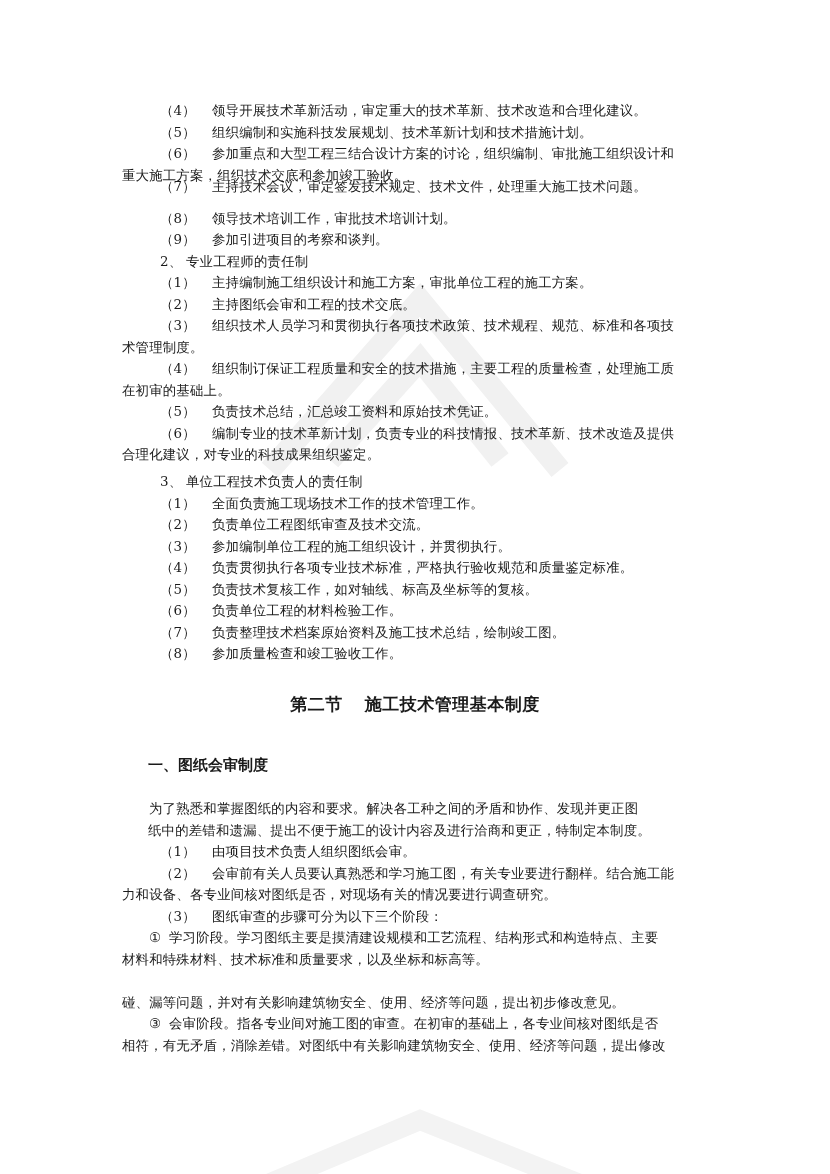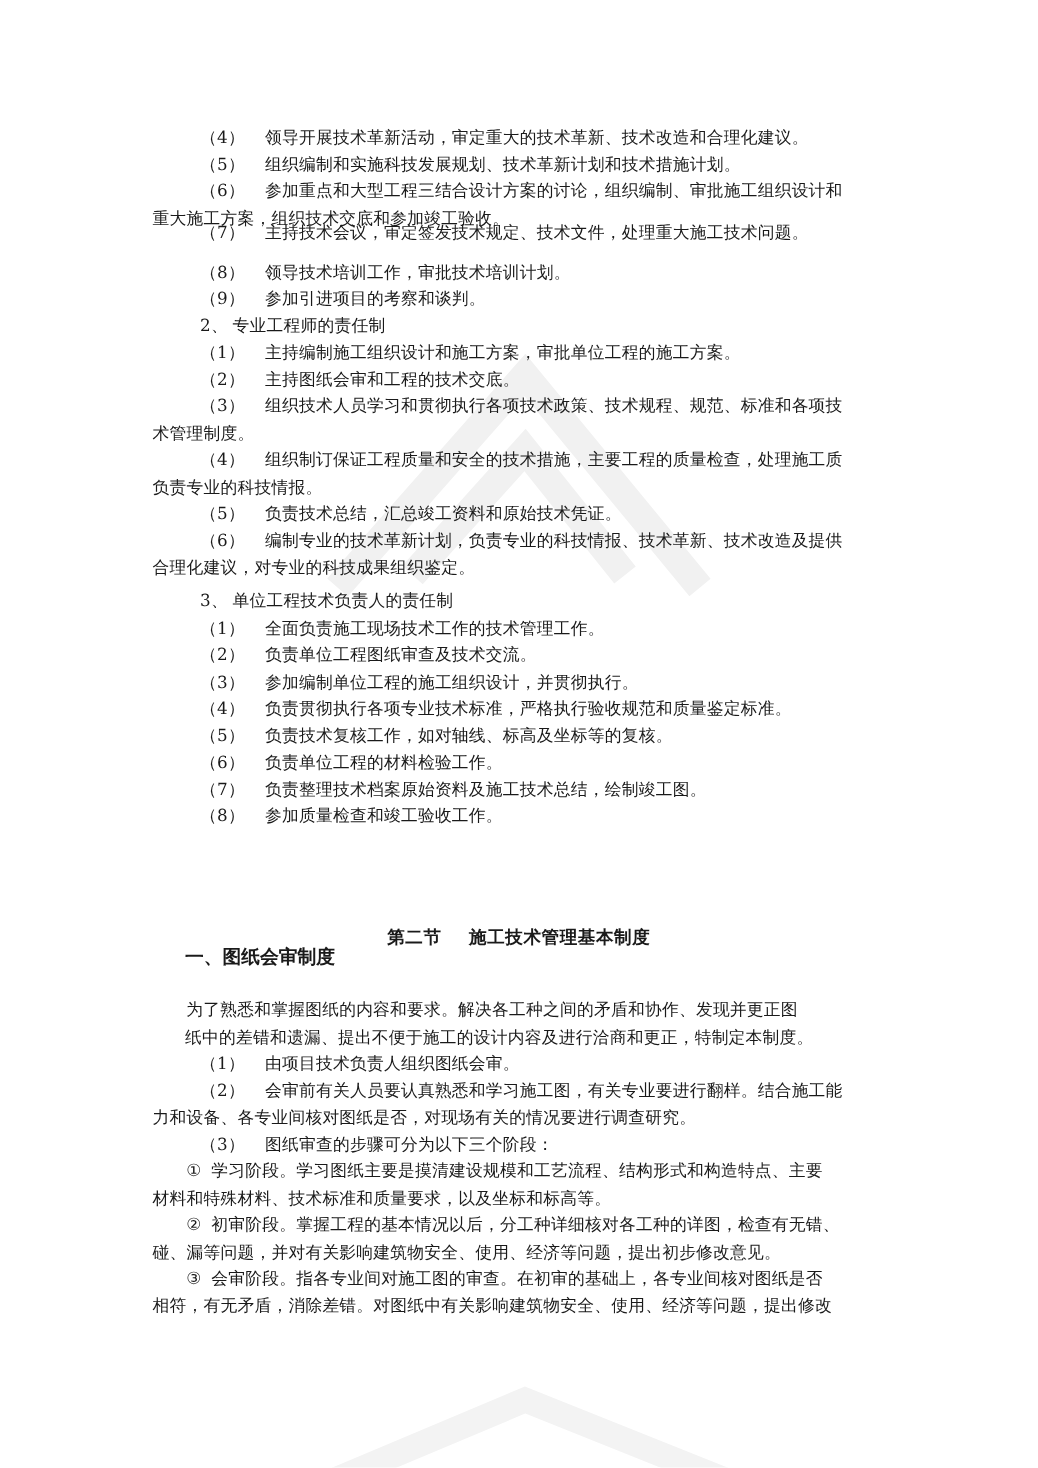--- a/index.html
+++ b/index.html
@@ -11,21 +11,21 @@
   .line .num { display: inline-block; width: 52px; }
   .item { padding-left: 38px; }
   .item .num { width: 52px; }
   .sub { padding-left: 38px; }
   .sub .num { width: 26px; }
   .cont { padding-left: 0; }
   .para { padding-left: 27px; }
   .circ { padding-left: 27px; }
   .circ .num { width: 20px; }
   .section-title { position: absolute; left: 0; width: 830px; text-align: center; top: 693px;
-                   font-family: "DejaVu Sans", "Liberation Sans", sans-serif; font-weight: bold; font-size: 14px; letter-spacing: 0.5px; margin-top: 48px; }
+                   font-family: "DejaVu Sans", "Liberation Sans", sans-serif; font-weight: bold; font-size: 17px; letter-spacing: 0.5px; }
   .section-title .sp { display: inline-block; width: 22px; }
   .subhead { position: absolute; left: 148px; top: 756px; font-family: Liberation Serif, serif; font-weight: bold; font-size: 15px; }
 </style>
 </head>
 <body>
 
 <div class="page">
 
   <svg class="watermark" viewBox="0 0 830 1174">
     <g fill="none" stroke="#f1f1f1" stroke-width="22">
@@ -45,21 +45,21 @@
   <div class="line item" style="top:207.5px"><span class="num">（8）</span><span>领导技术培训工作，审批技术培训计划。</span></div>
   <div class="line item" style="top:229px"><span class="num">（9）</span><span>参加引进项目的考察和谈判。</span></div>
 
   <div class="line sub" style="top:250.5px"><span class="num">2、</span><span>专业工程师的责任制</span></div>
 
   <div class="line item" style="top:272px"><span class="num">（1）</span><span>主持编制施工组织设计和施工方案，审批单位工程的施工方案。</span></div>
   <div class="line item" style="top:293.5px"><span class="num">（2）</span><span>主持图纸会审和工程的技术交底。</span></div>
   <div class="line item" style="top:315px"><span class="num">（3）</span><span>组织技术人员学习和贯彻执行各项技术政策、技术规程、规范、标准和各项技</span></div>
   <div class="line cont" style="top:336.5px">术管理制度。</div>
   <div class="line item" style="top:358px"><span class="num">（4）</span><span>组织制订保证工程质量和安全的技术措施，主要工程的质量检查，处理施工质</span></div>
-  <div class="line cont" style="top:379.5px">负责专业的科技情报。</div>
+  <div class="line cont" style="top:379.5px">在初审的基础上。</div>
   <div class="line item" style="top:401px"><span class="num">（5）</span><span>负责技术总结，汇总竣工资料和原始技术凭证。</span></div>
   <div class="line item" style="top:422.5px"><span class="num">（6）</span><span>编制专业的技术革新计划，负责专业的科技情报、技术革新、技术改造及提供</span></div>
   <div class="line cont" style="top:444px">合理化建议，对专业的科技成果组织鉴定。</div>
 
   <div class="line sub" style="top:471px"><span class="num">3、</span><span>单位工程技术负责人的责任制</span></div>
 
   <div class="line item" style="top:492.5px"><span class="num">（1）</span><span>全面负责施工现场技术工作的技术管理工作。</span></div>
   <div class="line item" style="top:514px"><span class="num">（2）</span><span>负责单位工程图纸审查及技术交流。</span></div>
   <div class="line item" style="top:535.5px"><span class="num">（3）</span><span>参加编制单位工程的施工组织设计，并贯彻执行。</span></div>
   <div class="line item" style="top:557px"><span class="num">（4）</span><span>负责贯彻执行各项专业技术标准，严格执行验收规范和质量鉴定标准。</span></div>
@@ -75,18 +75,17 @@
   <div class="line para" style="top:798px; left:122px; padding-left:27px">为了熟悉和掌握图纸的内容和要求。解决各工种之间的矛盾和协作、发现并更正图</div>
   <div class="line" style="top:819.5px; left:148px">纸中的差错和遗漏、提出不便于施工的设计内容及进行洽商和更正，特制定本制度。</div>
 
   <div class="line item" style="top:841px"><span class="num">（1）</span><span>由项目技术负责人组织图纸会审。</span></div>
   <div class="line item" style="top:862.5px"><span class="num">（2）</span><span>会审前有关人员要认真熟悉和学习施工图，有关专业要进行翻样。结合施工能</span></div>
   <div class="line cont" style="top:884px">力和设备、各专业间核对图纸是否，对现场有关的情况要进行调查研究。</div>
   <div class="line item" style="top:905.5px"><span class="num">（3）</span><span>图纸审查的步骤可分为以下三个阶段：</span></div>
 
   <div class="line cont" style="top:948.5px">材料和特殊材料、技术标准和质量要求，以及坐标和标高等。</div>
   <div class="line circ" style="top:927px"><span class="num">①</span><span>学习阶段。学习图纸主要是摸清建设规模和工艺流程、结构形式和构造特点、主要</span></div>
-  <div class="line circ" style="top:970px"><span class="num">②</span><span>初审阶段。掌握工程的基本情况以后，分工种详细核对各工种的详图，检查有无错、</span></div>
   <div class="line cont" style="top:991.5px">碰、漏等问题，并对有关影响建筑物安全、使用、经济等问题，提出初步修改意见。</div>
   <div class="line cont" style="top:1034.5px">相符，有无矛盾，消除差错。对图纸中有关影响建筑物安全、使用、经济等问题，提出修改</div>
   <div class="line circ" style="top:1013px"><span class="num">③</span><span>会审阶段。指各专业间对施工图的审查。在初审的基础上，各专业间核对图纸是否</span></div>
 
 </div>
 
 </body></html>

